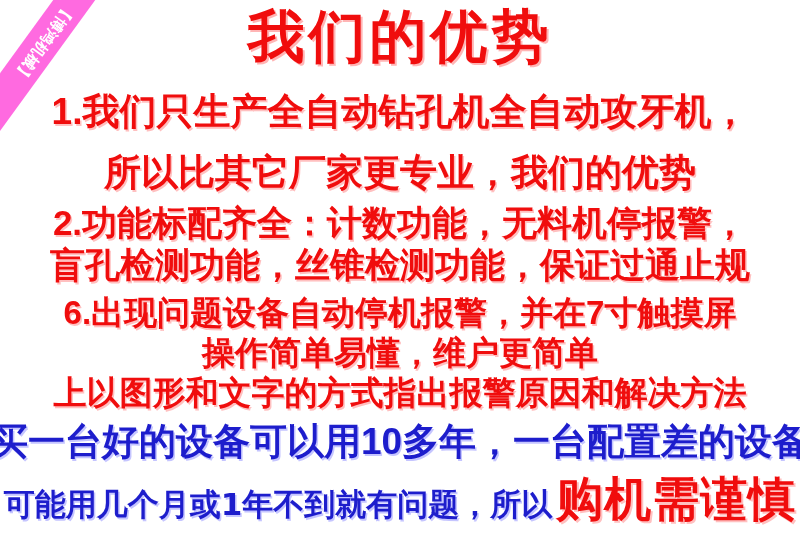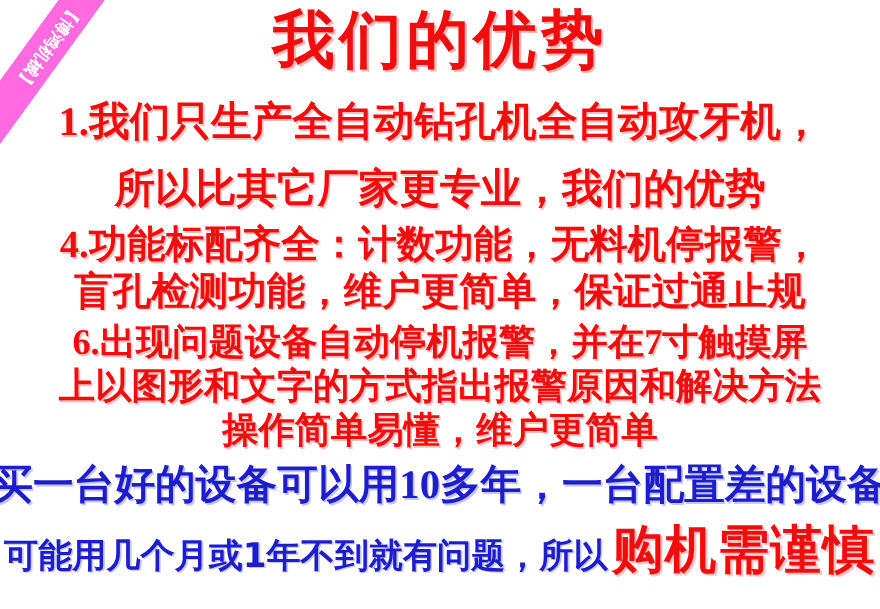--- a/index.html
+++ b/index.html
@@ -52,21 +52,21 @@
     flex-direction: column;
     align-items: center;
     box-sizing: border-box;
     padding-top: 6px;
   }
 
   .line {
     white-space: nowrap;
     font-weight: bold;
     line-height: 1.0;
-    font-family: Liberation Serif, serif;
+    font-family: Liberation Sans, sans-serif;
   }
 
   .red  { color: #f00d0d; }
   .blue { color: #1d1dcc; }
 
   .title {
     font-size: 57px;
     letter-spacing: 4px;
     margin-top: 2px;
     margin-bottom: 4px;
@@ -134,29 +134,29 @@
   </div>
 
   <div class="content">
 
     <div class="line red title">我们的优势</div>
 
     <div class="line red item-a">1.我们只生产全自动钻孔机全自动攻牙机，</div>
 
     <div class="line red item-a">所以比其它厂家更专业，我们的优势</div>
 
-    <div class="line red item-b gap-big">4.功能标配齐全：计数功能，无料机停报警，</div>
+    <div class="line red item-b gap-big">2.功能标配齐全：计数功能，无料机停报警，</div>
 
-    <div class="line red item-b">盲孔检测功能，维户更简单，保证过通止规</div>
+    <div class="line red item-b">盲孔检测功能，丝锥检测功能，保证过通止规</div>
 
     <div class="line red item-c gap-big">6.出现问题设备自动停机报警，并在7寸触摸屏</div>
 
+    <div class="line red item-c">操作简单易懂，维户更简单</div>
+
     <div class="line red item-c">上以图形和文字的方式指出报警原因和解决方法</div>
-
-    <div class="line red item-c">操作简单易懂，维户更简单</div>
 
     <div class="line blue blue-line">买一台好的设备可以用10多年，一台配置差的设备</div>
 
     <div class="last-row">
       <span class="last-blue">可能用几个月或1年不到就有问题，所以</span>
       <span class="last-red">购机需谨慎</span>
     </div>
 
   </div>
 </div>

